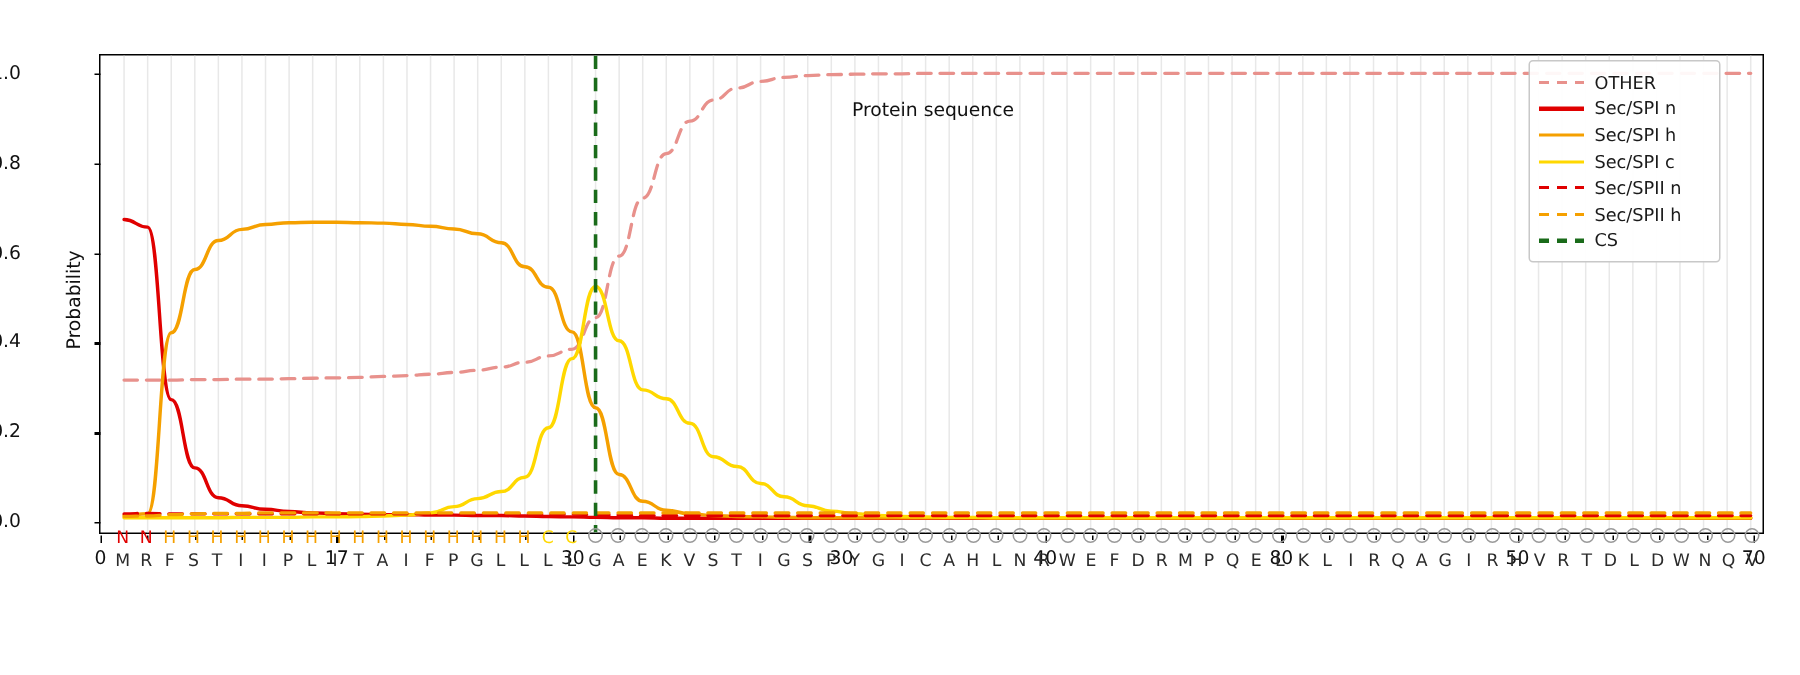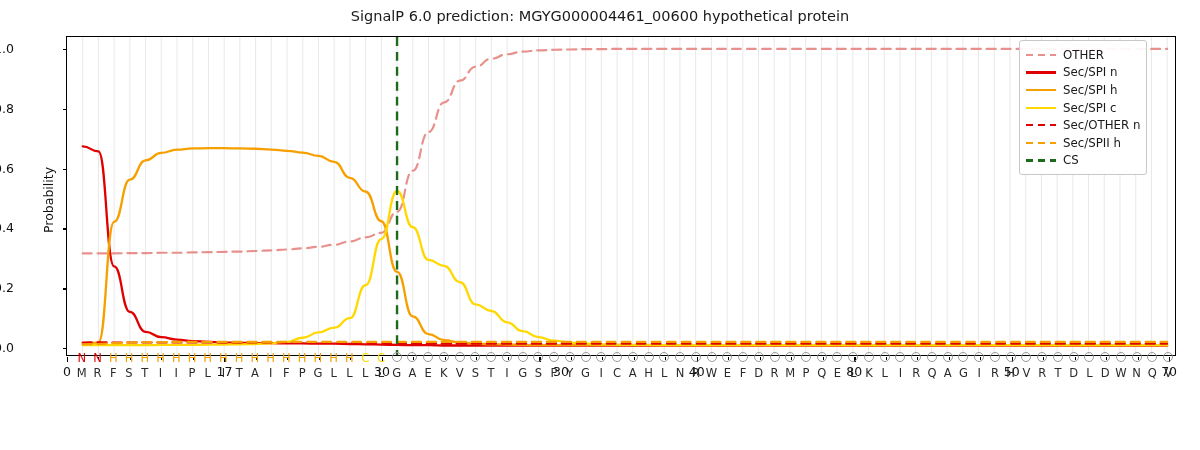--- a/index.html
+++ b/index.html
@@ -30,21 +30,20 @@
   .lrow{display:flex;align-items:center;height:17.6px;}
   .lsw{width:30px;height:10px;margin-right:7px;flex:0 0 30px;position:relative;}
   .lsw i{position:absolute;left:0;top:4px;width:30px;height:2.2px;display:block;}
   .ltxt{font-size:11.8px;color:#1a1a1a;white-space:nowrap;}
 </style>
 </head>
 <body>
 
 <div id="fig">
 
-  <div id="title">SignalP 6.0 prediction: MGYG000004461_00600 hypothetical protein</div>
 
   <div id="axes">
     <svg id="gridlayer" preserveAspectRatio="none" viewBox="0 0 1110 320">
         <line x1="15.74468085106383" x2="15.74468085106383" y1="0" y2="320"></line>
         <line x1="31.48936170212766" x2="31.48936170212766" y1="0" y2="320"></line>
         <line x1="47.234042553191486" x2="47.234042553191486" y1="0" y2="320"></line>
         <line x1="62.97872340425532" x2="62.97872340425532" y1="0" y2="320"></line>
         <line x1="78.72340425531915" x2="78.72340425531915" y1="0" y2="320"></line>
         <line x1="94.46808510638297" x2="94.46808510638297" y1="0" y2="320"></line>
         <line x1="110.21276595744682" x2="110.21276595744682" y1="0" y2="320"></line>
@@ -169,20 +168,21 @@
         <div class="xtickm" style="left: 913.191px; top: 320px;"></div>
         <div class="xtick" style="left: 944.681px; top: 320px;"></div>
         <div class="xlab" style="left: 944.681px; top: 327px;">50</div>
         <div class="xtickm" style="left: 976.17px; top: 320px;"></div>
         <div class="xtickm" style="left: 1007.66px; top: 320px;"></div>
         <div class="xtickm" style="left: 1039.15px; top: 320px;"></div>
         <div class="xtickm" style="left: 1070.64px; top: 320px;"></div>
         <div class="xtick" style="left: 1102.13px; top: 320px;"></div>
         <div class="xlab" style="left: 1102.13px; top: 327px;">70</div>
       </div>
+    <div id="xlabel">Protein sequence</div>
   </div>
 
   <div id="yticklabels">
       <div class="ylab" style="top: 347.028px;">0.0</div>
       <div class="ylab" style="top: 287.215px;">0.2</div>
       <div class="ylab" style="top: 227.402px;">0.4</div>
       <div class="ylab" style="top: 167.589px;">0.6</div>
       <div class="ylab" style="top: 107.776px;">0.8</div>
       <div class="ylab" style="top: 47.9626px;">1.0</div>
     </div>
@@ -351,21 +351,21 @@
       <div class="lrow">
         <span class="lsw">
           <i style="background: rgb(255, 216, 0);"></i>
         </span>
         <span class="ltxt">Sec/SPI c</span>
       </div>
       <div class="lrow">
         <span class="lsw">
           <i style="background-image: repeating-linear-gradient(to right, rgb(224, 0, 0) 0px, rgb(224, 0, 0) 7px, transparent 7px, transparent 12px);"></i>
         </span>
-        <span class="ltxt">Sec/OTHER n</span>
+        <span class="ltxt">Sec/SPII n</span>
       </div>
       <div class="lrow">
         <span class="lsw">
           <i style="background-image: repeating-linear-gradient(to right, rgb(245, 160, 0) 0px, rgb(245, 160, 0) 7px, transparent 7px, transparent 12px);"></i>
         </span>
         <span class="ltxt">Sec/SPII h</span>
       </div>
       <div class="lrow">
         <span class="lsw">
           <i style="background-image: repeating-linear-gradient(to right, rgb(26, 107, 26) 0px, rgb(26, 107, 26) 7px, transparent 7px, transparent 12px);"></i>

